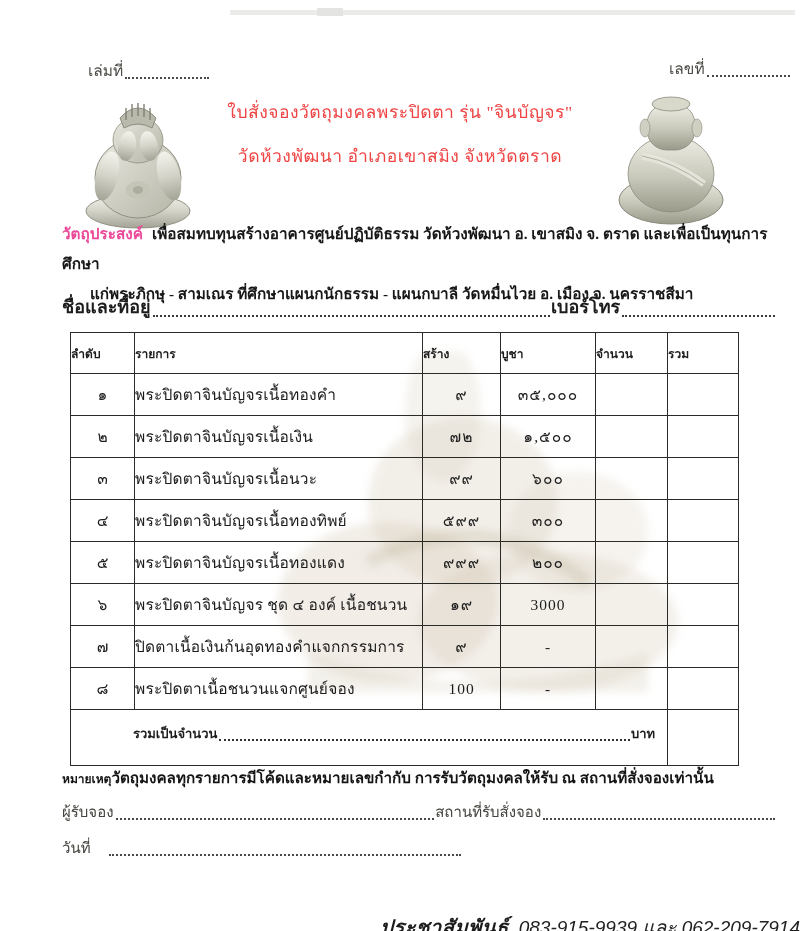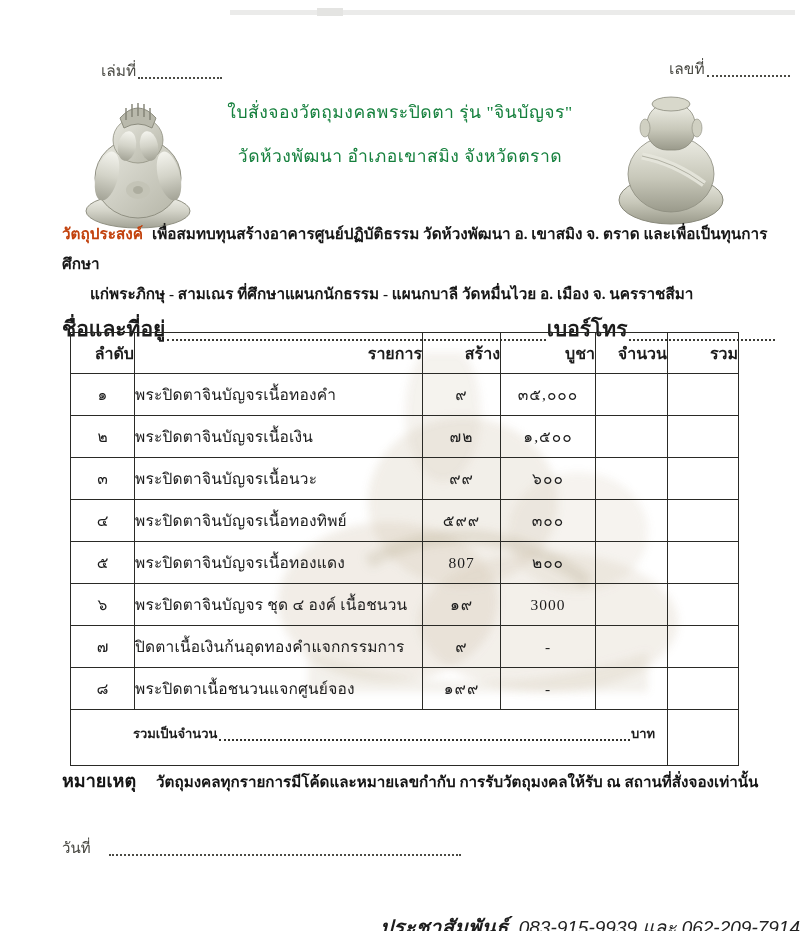--- a/index.html
+++ b/index.html
@@ -15,60 +15,60 @@
     color:#1c1c1c;
     overflow:hidden;
   }
   .scan-line { position:absolute; left:230px; top:10px; width:565px; height:5px; background:#ebebea; }
   .scan-dot  { position:absolute; left:317px; top:8px;  width:26px;  height:8px; background:#e4e4e2; }
 
   
   .num-field { position:absolute; display:flex; align-items:flex-end; color:#4c4c46; font-size:15.5px; }
   .num-field .lbl { white-space:nowrap; }
   .dots { flex:1; border-bottom:2px dotted #4a4a44; margin:0 1px 4px 2px; min-width:30px; height:0.9em; }
-  .book-no { left:101px; top:58px; width:122px; }
+  .book-no { left:88px; top:58px; width:122px; }
   .doc-no  { left:669px; top:56px; width:122px; }
 
   
   .amulet { position:absolute; }
   .amulet-front { left:82px; top:98px; width:112px; height:132px; }
   .amulet-back  { left:616px; top:86px; width:110px; height:144px; }
 
   
-  .heading { position:absolute; left:188px; top:98px; width:424px; text-align:center; font-size:17.5px; color:#15803d; }
+  .heading { position:absolute; left:188px; top:98px; width:424px; text-align:center; font-size:17.5px; color:#ef4444; }
   .heading .h-line { margin-bottom:16px; letter-spacing:0.5px; white-space:nowrap; }
 
   
   .purpose { position:absolute; left:62px; top:219px; width:706px; font-weight:700; font-size:15.3px; line-height:1.95; color:#171717; }
-  .purpose .p-label { color:#c2410c; margin-right:9px; }
+  .purpose .p-label { color:#ec4899; margin-right:9px; }
   .purpose .p-line2 { margin-left:28px; }
 
   
-  .name-row { position:absolute; left:62px; top:312px; width:714px; display:flex; align-items:flex-end; font-weight:700; font-size:21px; }
+  .name-row { position:absolute; left:62px; top:292px; width:714px; display:flex; align-items:flex-end; font-weight:700; font-size:18px; }
   .name-row .lbl { white-space:nowrap; }
   .name-row .dots { border-bottom:2px dotted #3c3c36; }
 
   
   .watermark { position:absolute; left:248px; top:352px; width:440px; height:360px; z-index:0; filter:blur(4px); opacity:.85; pointer-events:none; }
 
   
   table.order { position:absolute; left:70px; top:332px; width:668px; border-collapse:collapse; table-layout:fixed; z-index:1; background:transparent; }
   table.order th, table.order td { border:1.6px solid #2a2a26; background:transparent; padding:0; }
-  table.order th { height:40px; font-size:16px; font-weight:700; text-align:right;margin-left:40px; }
+  table.order th { height:40px; font-size:12px; font-weight:700; text-align:left;margin-left:40px; }
   table.order td { height:41px; font-size:15.5px; vertical-align:middle; }
   td.c-no   { text-align:center; font-size:15px; }
   td.c-item { text-align:left; padding-left:9px; letter-spacing:0.2px; }
   td.c-num  { text-align:center; letter-spacing:1px; }
   tr.sum-row td { height:55px; font-weight:700; font-size:13px; }
   .sum-inner { display:flex; align-items:flex-end; padding:0 12px 9px 62px; }
   .sum-inner .dots { border-bottom:2px dotted #33332e; margin-bottom:3px; }
 
   
   .note-row { position:absolute; left:62px; top:766px; width:710px; font-weight:700; font-size:15.2px; color:#141414; }
-  .note-row .n-label { font-size:18px; margin-right:20px; }
+  .note-row .n-label { font-size:12px; margin-right:0; }
   .flex-field { position:absolute; display:flex; align-items:flex-end; color:#45453f; font-size:15px; }
   .receiver-row { left:62px; top:800px; width:714px; }
   .date-row { left:62px; top:836px; width:400px;gap:16px; }
   .flex-field .lbl { white-space:nowrap; }
   .pr-row { position:absolute; left:0; top:911px; width:800px; text-align:right;font-style:italic; }
   .pr-row .pr-label { font-weight:700; font-size:20px; letter-spacing:0.5px; margin-right:10px; }
   .pr-row .pr-nums { font-family:"Liberation Sans","DejaVu Sans",sans-serif; font-size:19px; font-weight:500; color:#222; }
 </style>
 </head>
 <body>
@@ -211,21 +211,21 @@
       <td class="c-no">๔</td>
       <td class="c-item">พระปิดตาจินบัญจรเนื้อทองทิพย์</td>
       <td class="c-num">๕๙๙</td>
       <td class="c-num">๓๐๐</td>
       <td class="c-num"></td>
       <td class="c-num"></td>
     </tr>
     <tr>
       <td class="c-no">๕</td>
       <td class="c-item">พระปิดตาจินบัญจรเนื้อทองแดง</td>
-      <td class="c-num">807</td>
+      <td class="c-num">๙๙๙</td>
       <td class="c-num">๒๐๐</td>
       <td class="c-num"></td>
       <td class="c-num"></td>
     </tr>
     <tr>
       <td class="c-no">๖</td>
       <td class="c-item">พระปิดตาจินบัญจร  ชุด ๔ องค์  เนื้อชนวน</td>
       <td class="c-num">๑๙</td>
       <td class="c-num">3000</td>
       <td class="c-num"></td>
@@ -235,21 +235,21 @@
       <td class="c-no">๗</td>
       <td class="c-item">ปิดตาเนื้อเงินก้นอุดทองคำแจกกรรมการ</td>
       <td class="c-num">๙</td>
       <td class="c-num">-</td>
       <td class="c-num"></td>
       <td class="c-num"></td>
     </tr>
     <tr>
       <td class="c-no">๘</td>
       <td class="c-item">พระปิดตาเนื้อชนวนแจกศูนย์จอง</td>
-      <td class="c-num">๑๙๙</td>
+      <td class="c-num">100</td>
       <td class="c-num">-</td>
       <td class="c-num"></td>
       <td class="c-num"></td>
     </tr>
     <tr class="sum-row">
       <td colspan="5">
         <div class="sum-inner">
           <span>รวมเป็นจำนวน</span>
           <span class="dots"></span>
           <span>บาท</span>
@@ -257,20 +257,26 @@
       </td>
       <td></td>
     </tr>
   </tbody>
     </table>
 
   <div class="note-row">
     <span class="n-label">หมายเหตุ</span><span>วัตถุมงคลทุกรายการมีโค้ดและหมายเลขกำกับ การรับวัตถุมงคลให้รับ ณ สถานที่สั่งจองเท่านั้น</span>
   </div>
 
+  <div class="flex-field receiver-row">
+    <span class="lbl">ผู้รับจอง</span>
+    <span class="dots" style="flex:2.2"></span>
+    <span class="lbl">สถานที่รับสั่งจอง</span>
+    <span class="dots" style="flex:1.6"></span>
+  </div>
 
   <div class="flex-field date-row">
     <span class="lbl">วันที่</span>
     <span class="dots"></span>
   </div>
 
   <div class="pr-row">
     <span class="pr-label">ประชาสัมพันธ์</span><span class="pr-nums">083-915-9939 และ 062-209-7914</span>
   </div>
 

